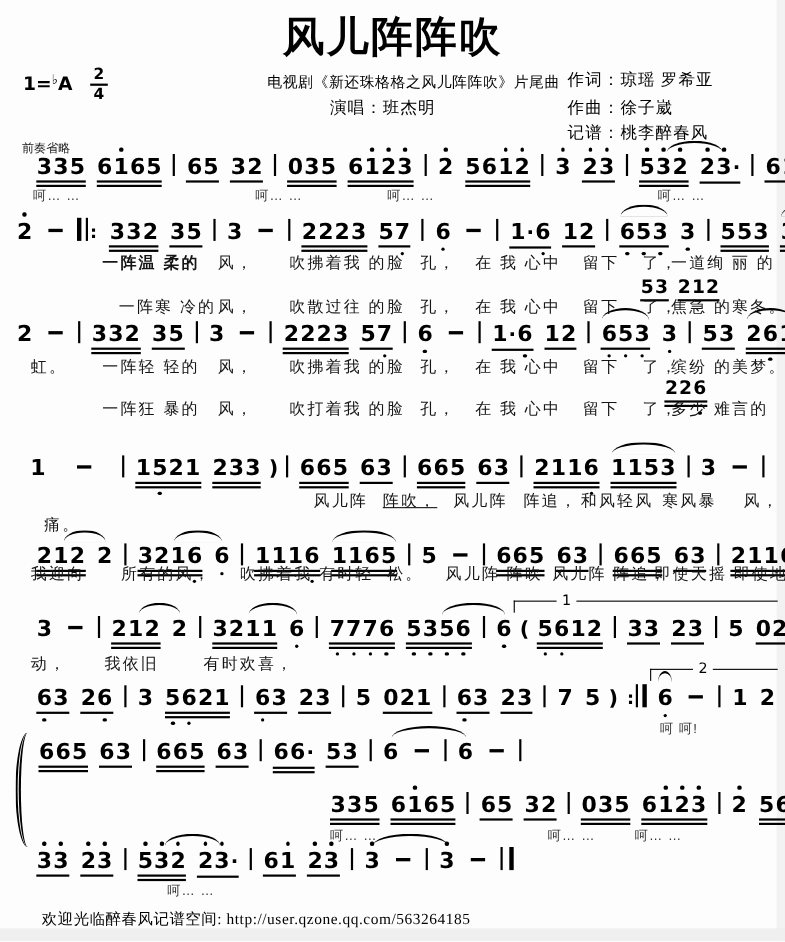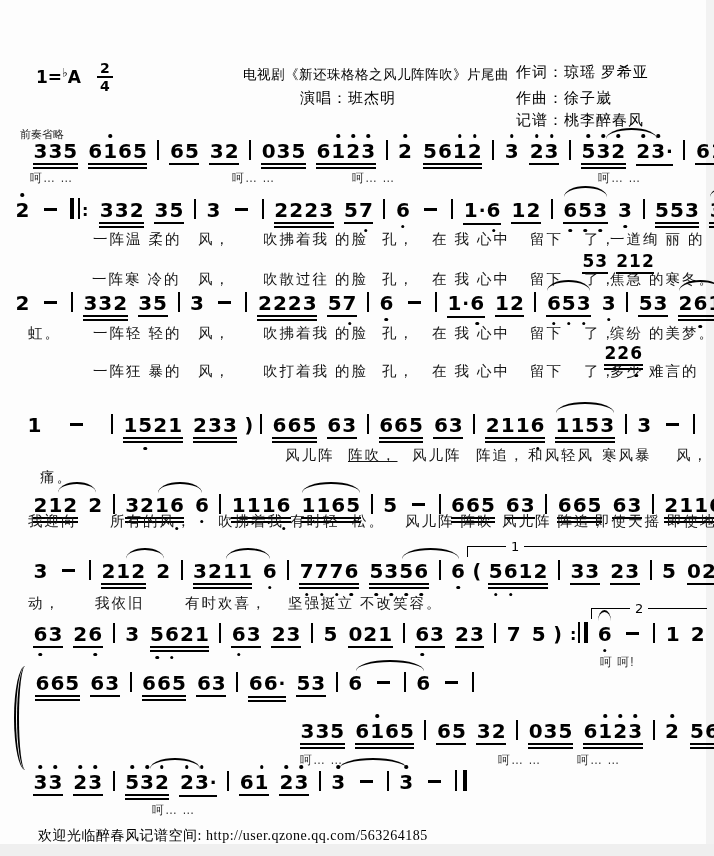--- a/index.html
+++ b/index.html
@@ -3,21 +3,21 @@
 <meta charset="utf-8">
 <style>
   html,body{margin:0;padding:0;background:#ffffff;}
   #sheet{position:relative;width:714px;height:856px;background:#fdfdfd;overflow:hidden;
          font-family:"Liberation Sans",sans-serif;color:#000;}
   .edge-right{position:absolute;left:706px;top:0;width:8px;height:856px;background:#f2f2f2;}
   .edge-bottom{position:absolute;left:0;top:844px;width:714px;height:12px;background:#efefef;}
 
   .title{position:absolute;top:8px;left:0;width:100%;text-align:center;margin:0;
          font:900 38px "Liberation Sans",sans-serif;letter-spacing:2px;}
-  .keysig{position:absolute;left:36px;top:60px;font:700 17px "DejaVu Sans",sans-serif;}
+  .keysig{position:absolute;left:21px;top:60px;font:700 17px "DejaVu Sans",sans-serif;}
   .keysig sup{font-size:12px;vertical-align:6px;}
   .meter{display:inline-block;margin-left:16px;vertical-align:-8px;text-align:center;
          font:700 14px/1.15 "DejaVu Sans",sans-serif;}
   .meter b{display:block;padding:0 3px;}
   .meter b:first-child{border-bottom:2px solid #000;}
   .source{position:absolute;left:243px;top:66px;font:400 13.5px "Liberation Serif",serif;letter-spacing:.5px;}
   .credit{position:absolute;font:400 15px "Liberation Serif",serif;letter-spacing:1px;}
   .c-lyr{left:516px;top:63px;} .c-sing{left:300px;top:89px;} .c-comp{left:516px;top:89px;} .c-trans{left:516px;top:111px;}
   .prelude{position:absolute;left:20px;top:127px;font:400 11px "Liberation Serif",serif;color:#222;}
   .footer{position:absolute;left:38px;top:827px;font:400 14px "Liberation Serif",serif;letter-spacing:.5px;}
@@ -57,52 +57,53 @@
   .brace{position:absolute;width:12px;border-left:5px double #000;
          border-radius:12px 0 0 12px/55px 0 0 55px;}
 </style>
 </head>
 <body>
 
 <div id="sheet">
   <div class="edge-right"></div>
   <div class="edge-bottom"></div>
 
+  <h1 class="title">风儿阵阵吹</h1>
 
   <div class="keysig"><span>1=</span><sup>♭</sup><span>A</span><span class="meter"><b>2</b><b>4</b></span></div>
 
   <div class="source">电视剧《新还珠格格之风儿阵阵吹》片尾曲</div>
   <div class="credit c-lyr">作词：琼瑶 罗希亚</div>
   <div class="credit c-sing">演唱：班杰明</div>
   <div class="credit c-comp">作曲：徐子崴</div>
   <div class="credit c-trans">记谱：桃李醉春风</div>
   <div class="prelude">前奏省略</div>
 
   <div class="footer">欢迎光临醉春风记谱空间: http://user.qzone.qq.com/563264185</div>
 <div class="nrow" style="top: 140px; left: 28px;"><span class="grp u2"><span class="dg">3</span><span class="dg">3</span><span class="dg">5</span></span><span class="grp u2"><span class="dg">6</span><span class="dg">1<i class="hi"></i></span><span class="dg">6</span><span class="dg">5</span></span><span class="bar"></span><span class="grp u1"><span class="dg">6</span><span class="dg">5</span></span><span class="grp u1"><span class="dg">3</span><span class="dg">2</span></span><span class="bar"></span><span class="grp u2"><span class="dg">0</span><span class="dg">3</span><span class="dg">5</span></span><span class="grp u2"><span class="dg">6</span><span class="dg">1<i class="hi"></i></span><span class="dg">2<i class="hi"></i></span><span class="dg">3<i class="hi"></i></span></span><span class="bar"></span><span class="grp u0"><span class="dg">2<i class="hi"></i></span></span><span class="grp u2"><span class="dg">5</span><span class="dg">6</span><span class="dg">1<i class="hi"></i></span><span class="dg">2<i class="hi"></i></span></span><span class="bar"></span><span class="grp u0"><span class="dg">3<i class="hi"></i></span></span><span class="grp u1"><span class="dg">2<i class="hi"></i></span><span class="dg">3<i class="hi"></i></span></span><span class="bar"></span><span class="grp u2"><span class="dg">5<i class="hi"></i></span><span class="dg">3<i class="hi"></i></span><span class="dg">2<i class="hi"></i></span></span><span class="grp u1"><span class="dg">2<i class="hi"></i></span><span class="dg">3<i class="hi"></i></span><span class="dg aug">·</span></span><span class="bar"></span><span class="grp u1"><span class="dg">6</span><span class="dg">1</span></span><div class="arc" style="left: 577.75px; width: 51.15px; top: -12px;"></div></div>
     <div class="lrow lsmall" style="top: 170px;">
       <span class="lyr" style="left: 30px;">呵… …</span>
       <span class="lyr" style="left: 232px;">呵… …</span>
       <span class="lyr" style="left: 352px;">呵… …</span>
       <span class="lyr" style="left: 598px;">呵… …</span>
     </div>
     <div class="nrow" style="top: 198px; left: 10px;"><span class="grp u0"><span class="dg">2<i class="hi"></i></span></span><span class="dash"></span><span class="rep"><span class="rb"></span><span class="rd">:</span></span><span class="grp u2"><span class="dg">3</span><span class="dg">3</span><span class="dg">2</span></span><span class="grp u1"><span class="dg">3</span><span class="dg">5</span></span><span class="bar"></span><span class="grp u0"><span class="dg">3</span></span><span class="dash"></span><span class="bar"></span><span class="grp u2"><span class="dg">2</span><span class="dg">2</span><span class="dg">2</span><span class="dg">3</span></span><span class="grp u1"><span class="dg">5</span><span class="dg">7<i class="lo"></i></span></span><span class="bar"></span><span class="grp u0"><span class="dg">6<i class="lo"></i></span></span><span class="dash"></span><span class="bar"></span><span class="grp u1"><span class="dg">1</span><span class="dg aug">·</span><span class="dg">6<i class="lo"></i></span></span><span class="grp u1"><span class="dg">1</span><span class="dg">2</span></span><span class="bar"></span><span class="grp u1"><span class="dg">6<i class="lo"></i></span><span class="dg">5<i class="lo"></i></span><span class="dg">3<i class="lo"></i></span></span><span class="grp u0"><span class="dg">3<i class="lo"></i></span></span><span class="bar"></span><span class="grp u2"><span class="dg">5</span><span class="dg">5</span><span class="dg">3</span></span><span class="grp u2"><span class="dg">3</span></span><div class="arc" style="left: 554px; width: 43px; top: -12px;"></div><div class="arc" style="left: 700px; width: 43px; top: -12px;"></div></div>
     <div class="lrow" style="top: 230px;">
-      <span class="lyr" style="left: 93px;">一阵温 柔的</span>
+      <span class="lyr" style="left: 93px; font-weight: bold;">一阵温 柔的</span>
       <span class="lyr" style="left: 198px;">风，</span>
       <span class="lyr" style="left: 263px;">吹拂着我 的脸</span>
       <span class="lyr" style="left: 382px;">孔，</span>
       <span class="lyr" style="left: 432px;">在 我 心中</span>
       <span class="lyr" style="left: 530px;">留下</span>
       <span class="lyr" style="left: 584px;">了，</span>
       <span class="lyr" style="left: 610px;">一道绚 丽 的</span>
     </div>
     <div class="nrow small" style="top: 252px; left: 578px;"><span class="grp u1"><span class="dg">5</span><span class="dg">3</span></span><span class="grp u1"><span class="dg">2</span><span class="dg">1</span><span class="dg">2</span></span></div>
     <div class="lrow" style="top: 270px;">
-      <span class="lyr" style="left: 92px;">一阵寒 冷的</span>
+      <span class="lyr" style="left: 108px;">一阵寒 冷的</span>
       <span class="lyr" style="left: 198px;">风，</span>
       <span class="lyr" style="left: 263px;">吹散过往 的脸</span>
       <span class="lyr" style="left: 382px;">孔，</span>
       <span class="lyr" style="left: 432px;">在 我 心中</span>
       <span class="lyr" style="left: 530px;">留下</span>
       <span class="lyr" style="left: 584px;">了，</span>
       <span class="lyr" style="left: 610px;">焦急 的寒冬。</span>
     </div>
     <div class="nrow" style="top: 292px; left: 10px;"><span class="grp u0"><span class="dg">2</span></span><span class="dash"></span><span class="bar"></span><span class="grp u2"><span class="dg">3</span><span class="dg">3</span><span class="dg">2</span></span><span class="grp u1"><span class="dg">3</span><span class="dg">5</span></span><span class="bar"></span><span class="grp u0"><span class="dg">3</span></span><span class="dash"></span><span class="bar"></span><span class="grp u2"><span class="dg">2</span><span class="dg">2</span><span class="dg">2</span><span class="dg">3</span></span><span class="grp u1"><span class="dg">5</span><span class="dg">7<i class="lo"></i></span></span><span class="bar"></span><span class="grp u0"><span class="dg">6<i class="lo"></i></span></span><span class="dash"></span><span class="bar"></span><span class="grp u1"><span class="dg">1</span><span class="dg aug">·</span><span class="dg">6<i class="lo"></i></span></span><span class="grp u1"><span class="dg">1</span><span class="dg">2</span></span><span class="bar"></span><span class="grp u1"><span class="dg">6<i class="lo"></i></span><span class="dg">5<i class="lo"></i></span><span class="dg">3<i class="lo"></i></span></span><span class="grp u0"><span class="dg">3<i class="lo"></i></span></span><span class="bar"></span><span class="grp u1"><span class="dg">5</span><span class="dg">3</span></span><span class="grp u2"><span class="dg">2</span><span class="dg">6<i class="lo"></i></span><span class="dg">1</span></span><div class="arc" style="left: 537px; width: 43px; top: -12px;"></div><div class="arc" style="left: 669px; width: 43px; top: -12px;"></div></div>
     <div class="lrow" style="top: 324px;">
@@ -150,21 +151,20 @@
       <span class="lyr" style="left: 502px;">风儿阵 阵追，</span>
       <span class="lyr" style="left: 595px;">即使天摇 即使地</span>
     </div>
     <div class="nrow" style="top: 560px; left: 28px;"><span class="grp u0"><span class="dg">3</span></span><span class="dash"></span><span class="bar"></span><span class="grp u2"><span class="dg">2</span><span class="dg">1</span><span class="dg">2</span></span><span class="grp u0"><span class="dg">2</span></span><span class="bar"></span><span class="grp u2"><span class="dg">3</span><span class="dg">2</span><span class="dg">1</span><span class="dg">1</span></span><span class="grp u0"><span class="dg">6<i class="lo"></i></span></span><span class="bar"></span><span class="grp u2"><span class="dg">7<i class="lo"></i></span><span class="dg">7<i class="lo"></i></span><span class="dg">7<i class="lo"></i></span><span class="dg">6<i class="lo"></i></span></span><span class="grp u2"><span class="dg">5<i class="lo"></i></span><span class="dg">3<i class="lo"></i></span><span class="dg">5<i class="lo"></i></span><span class="dg">6<i class="lo"></i></span></span><span class="bar"></span><span class="grp u0"><span class="dg">6<i class="lo"></i></span></span><span class="paren">(</span><span class="grp u2"><span class="dg">5<i class="lo"></i></span><span class="dg">6<i class="lo"></i></span><span class="dg">1</span><span class="dg">2</span></span><span class="bar"></span><span class="grp u1"><span class="dg">3</span><span class="dg">3</span></span><span class="grp u1"><span class="dg">2</span><span class="dg">3</span></span><span class="bar"></span><span class="grp u0"><span class="dg">5</span></span><span class="grp u1"><span class="dg">0</span><span class="dg">2</span></span><div class="arc" style="left: 97.75px; width: 38.5px; top: -12px;"></div><div class="arc" style="left: 198px; width: 44.25px; top: -12px;"></div><div class="arc" style="left: 374px; width: 57.25px; top: -12px;"></div><div class="volta" style="left: 439px; width: 239px;">
         <span class="vlabel">1</span>
       </div></div>
     <div class="lrow" style="top: 594px;">
       <span class="lyr" style="left: 28px;">动，</span>
       <span class="lyr" style="left: 95px;">我依旧</span>
       <span class="lyr" style="left: 185px;">有时欢喜，</span>
-      <span class="lyr" style="left: 288px;">坚强挺立 不改笑容。</span>
     </div>
     <div class="nrow" style="top: 622px; left: 28px;"><span class="grp u1"><span class="dg">6<i class="lo"></i></span><span class="dg">3</span></span><span class="grp u1"><span class="dg">2</span><span class="dg">6<i class="lo"></i></span></span><span class="bar"></span><span class="grp u0"><span class="dg">3</span></span><span class="grp u2"><span class="dg">5<i class="lo"></i></span><span class="dg">6<i class="lo"></i></span><span class="dg">2</span><span class="dg">1</span></span><span class="bar"></span><span class="grp u1"><span class="dg">6<i class="lo"></i></span><span class="dg">3</span></span><span class="grp u1"><span class="dg">2</span><span class="dg">3</span></span><span class="bar"></span><span class="grp u0"><span class="dg">5</span></span><span class="grp u1"><span class="dg">0</span><span class="dg">2</span><span class="dg">1</span></span><span class="bar"></span><span class="grp u1"><span class="dg">6<i class="lo"></i></span><span class="dg">3</span></span><span class="grp u1"><span class="dg">2</span><span class="dg">3</span></span><span class="bar"></span><span class="grp u0"><span class="dg">7</span></span><span class="grp u0"><span class="dg">5</span></span><span class="paren">)</span><span class="rep"><span class="rd">:</span><span class="rb2"></span></span><span class="grp u0"><span class="dg">6<i class="lo"></i></span></span><span class="dash"></span><span class="bar"></span><span class="grp u0"><span class="dg">1</span></span><span class="grp u0"><span class="dg">2</span></span><div class="arc" style="left: 570px; width: 13px; top: -12px;"></div><div class="volta" style="left: 563px; width: 115px;">
         <span class="vlabel">2</span>
       </div></div>
     <div class="lrow lsmall" style="top: 654px;">
       <span class="lyr" style="left: 600px;">呵 呵!</span>
     </div>
     <div class="nrow" style="top: 672px; left: 30px;"><span class="grp u2"><span class="dg">6</span><span class="dg">6</span><span class="dg">5</span></span><span class="grp u1"><span class="dg">6</span><span class="dg">3</span></span><span class="bar"></span><span class="grp u2"><span class="dg">6</span><span class="dg">6</span><span class="dg">5</span></span><span class="grp u1"><span class="dg">6</span><span class="dg">3</span></span><span class="bar"></span><span class="grp u2"><span class="dg">6</span><span class="dg">6</span><span class="dg aug">·</span></span><span class="grp u1"><span class="dg">5</span><span class="dg">3</span></span><span class="bar"></span><span class="grp u0"><span class="dg">6</span></span><span class="dash"></span><span class="bar"></span><span class="grp u0"><span class="dg">6</span></span><span class="dash"></span><span class="bar"></span><div class="arc" style="left: 326.25px; width: 68px; top: -12px;"></div></div>
     <div class="brace" style="left: 14px; top: 666px; height: 104px;"></div>
     <div class="nrow" style="top: 720px; left: 295px;"><span class="grp u2"><span class="dg">3</span><span class="dg">3</span><span class="dg">5</span></span><span class="grp u2"><span class="dg">6</span><span class="dg">1<i class="hi"></i></span><span class="dg">6</span><span class="dg">5</span></span><span class="bar"></span><span class="grp u1"><span class="dg">6</span><span class="dg">5</span></span><span class="grp u1"><span class="dg">3</span><span class="dg">2</span></span><span class="bar"></span><span class="grp u2"><span class="dg">0</span><span class="dg">3</span><span class="dg">5</span></span><span class="grp u2"><span class="dg">6</span><span class="dg">1<i class="hi"></i></span><span class="dg">2<i class="hi"></i></span><span class="dg">3<i class="hi"></i></span></span><span class="bar"></span><span class="grp u0"><span class="dg">2<i class="hi"></i></span></span><span class="grp u2"><span class="dg">5</span><span class="dg">6</span></span></div>

